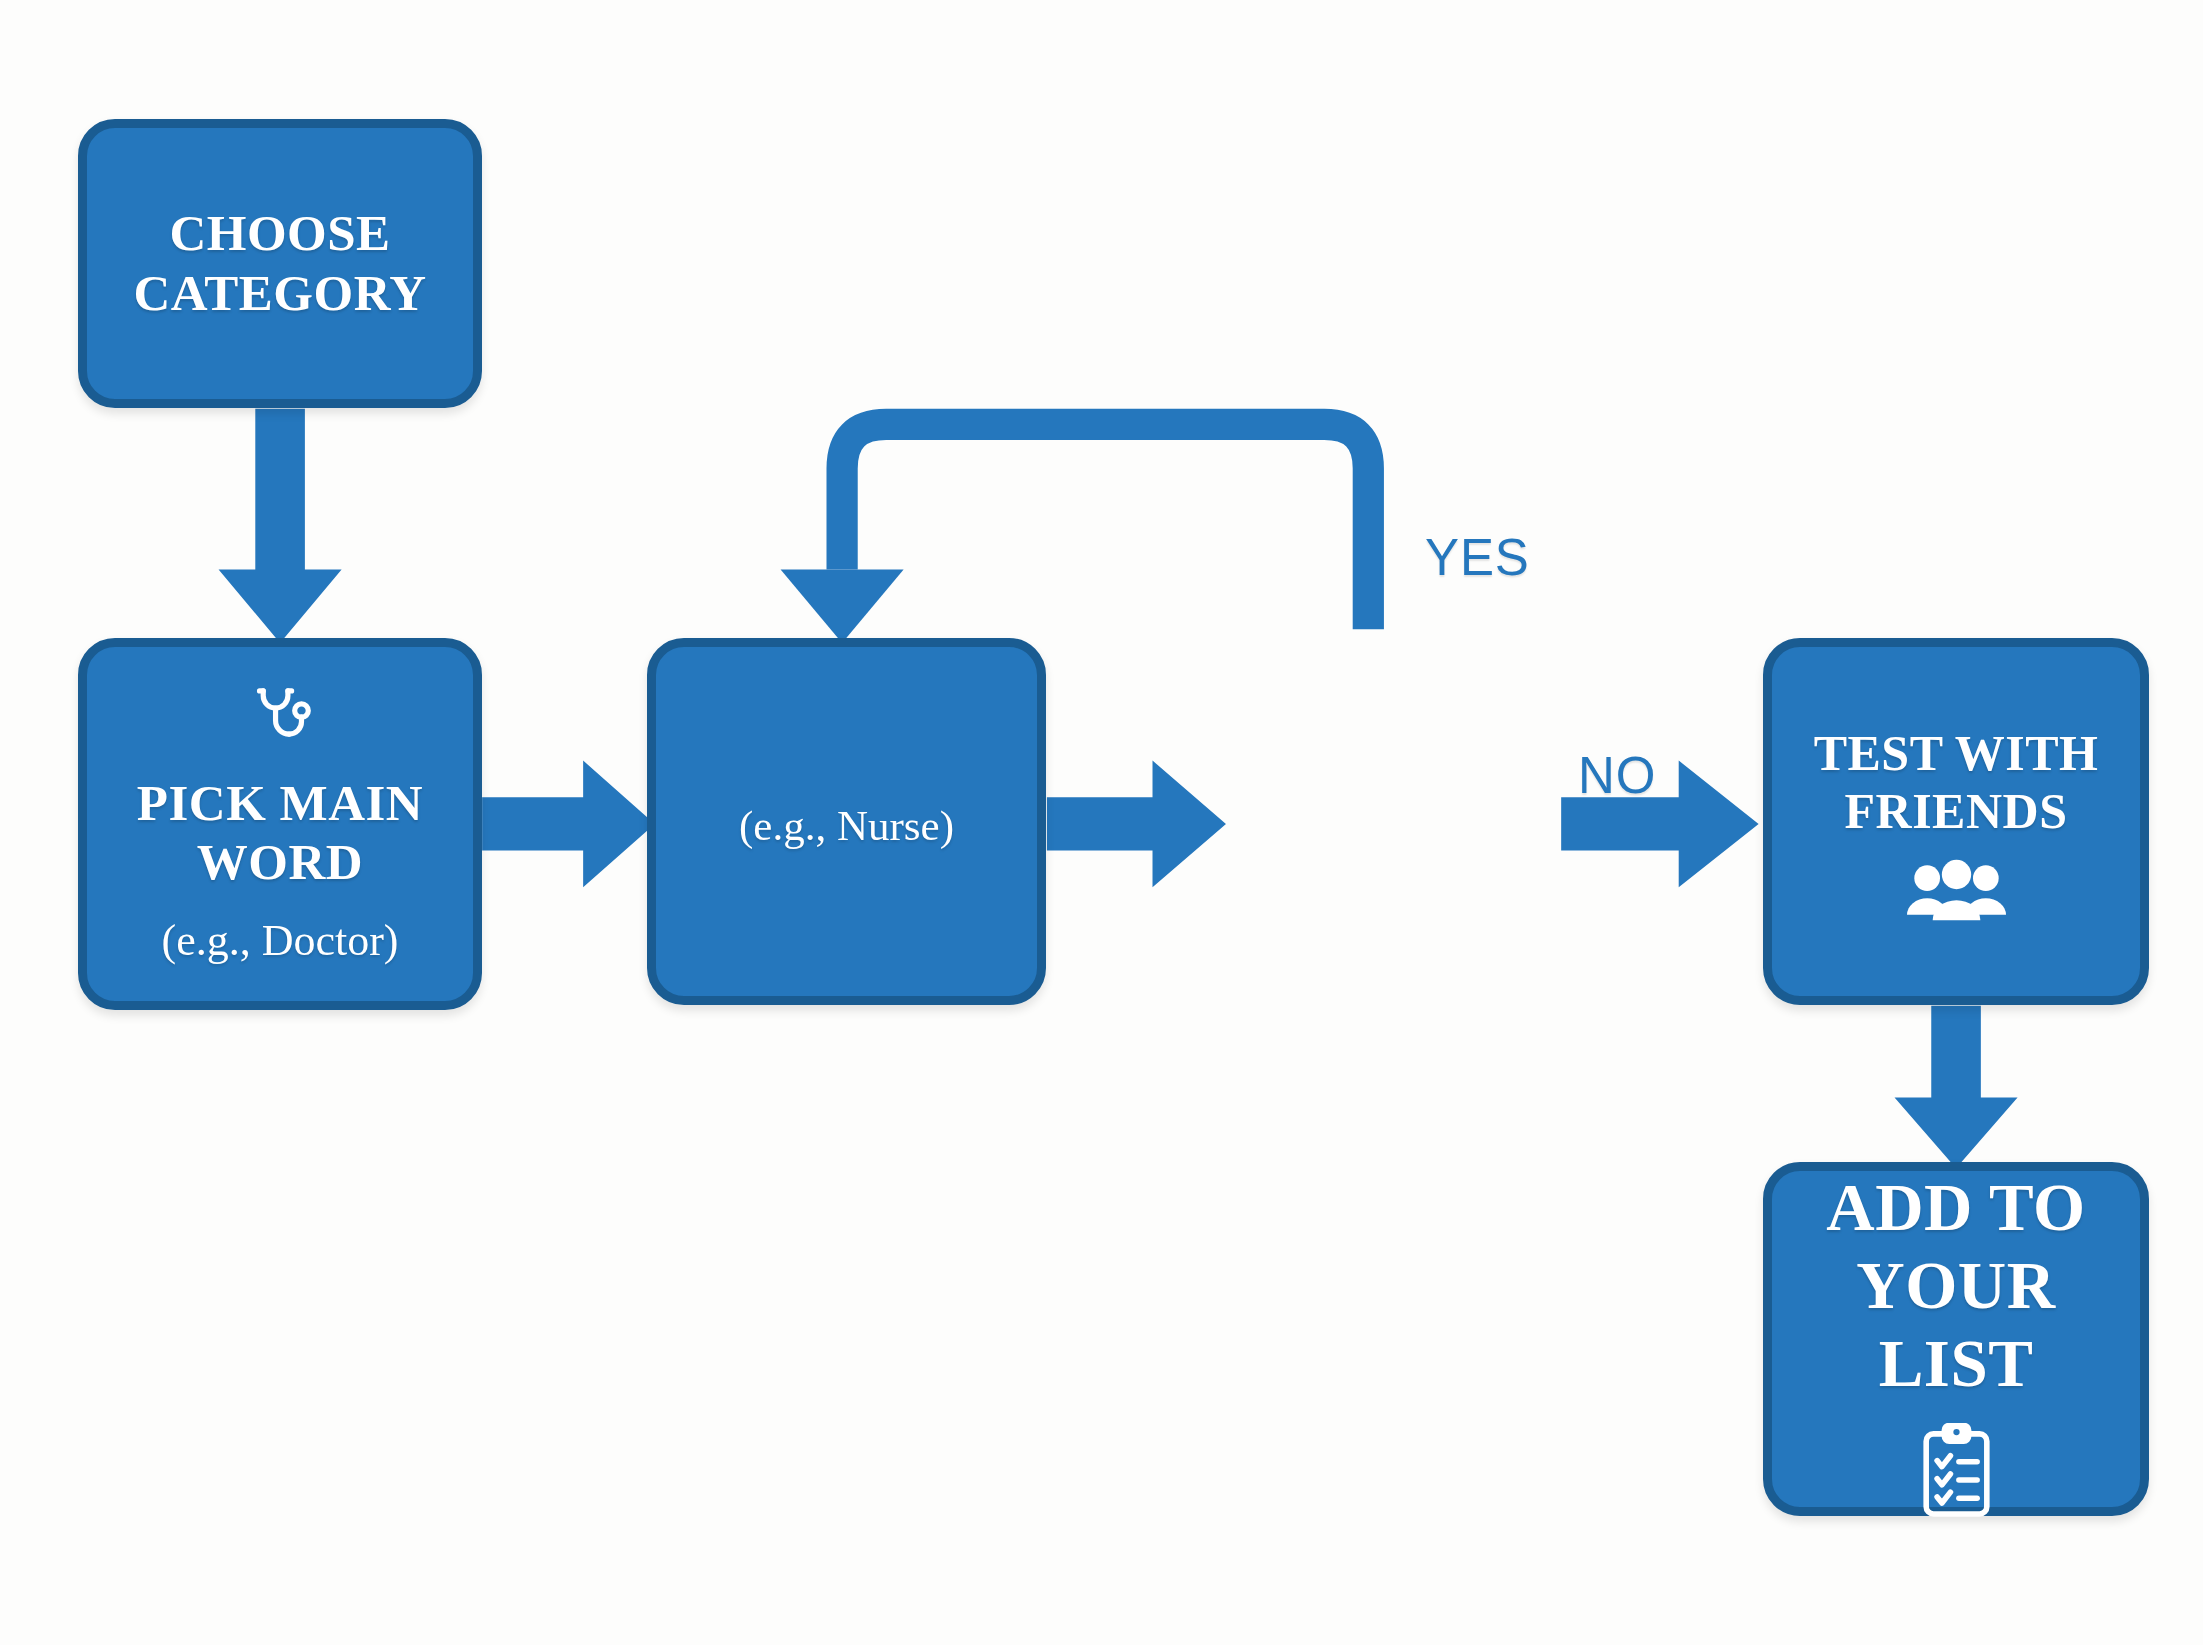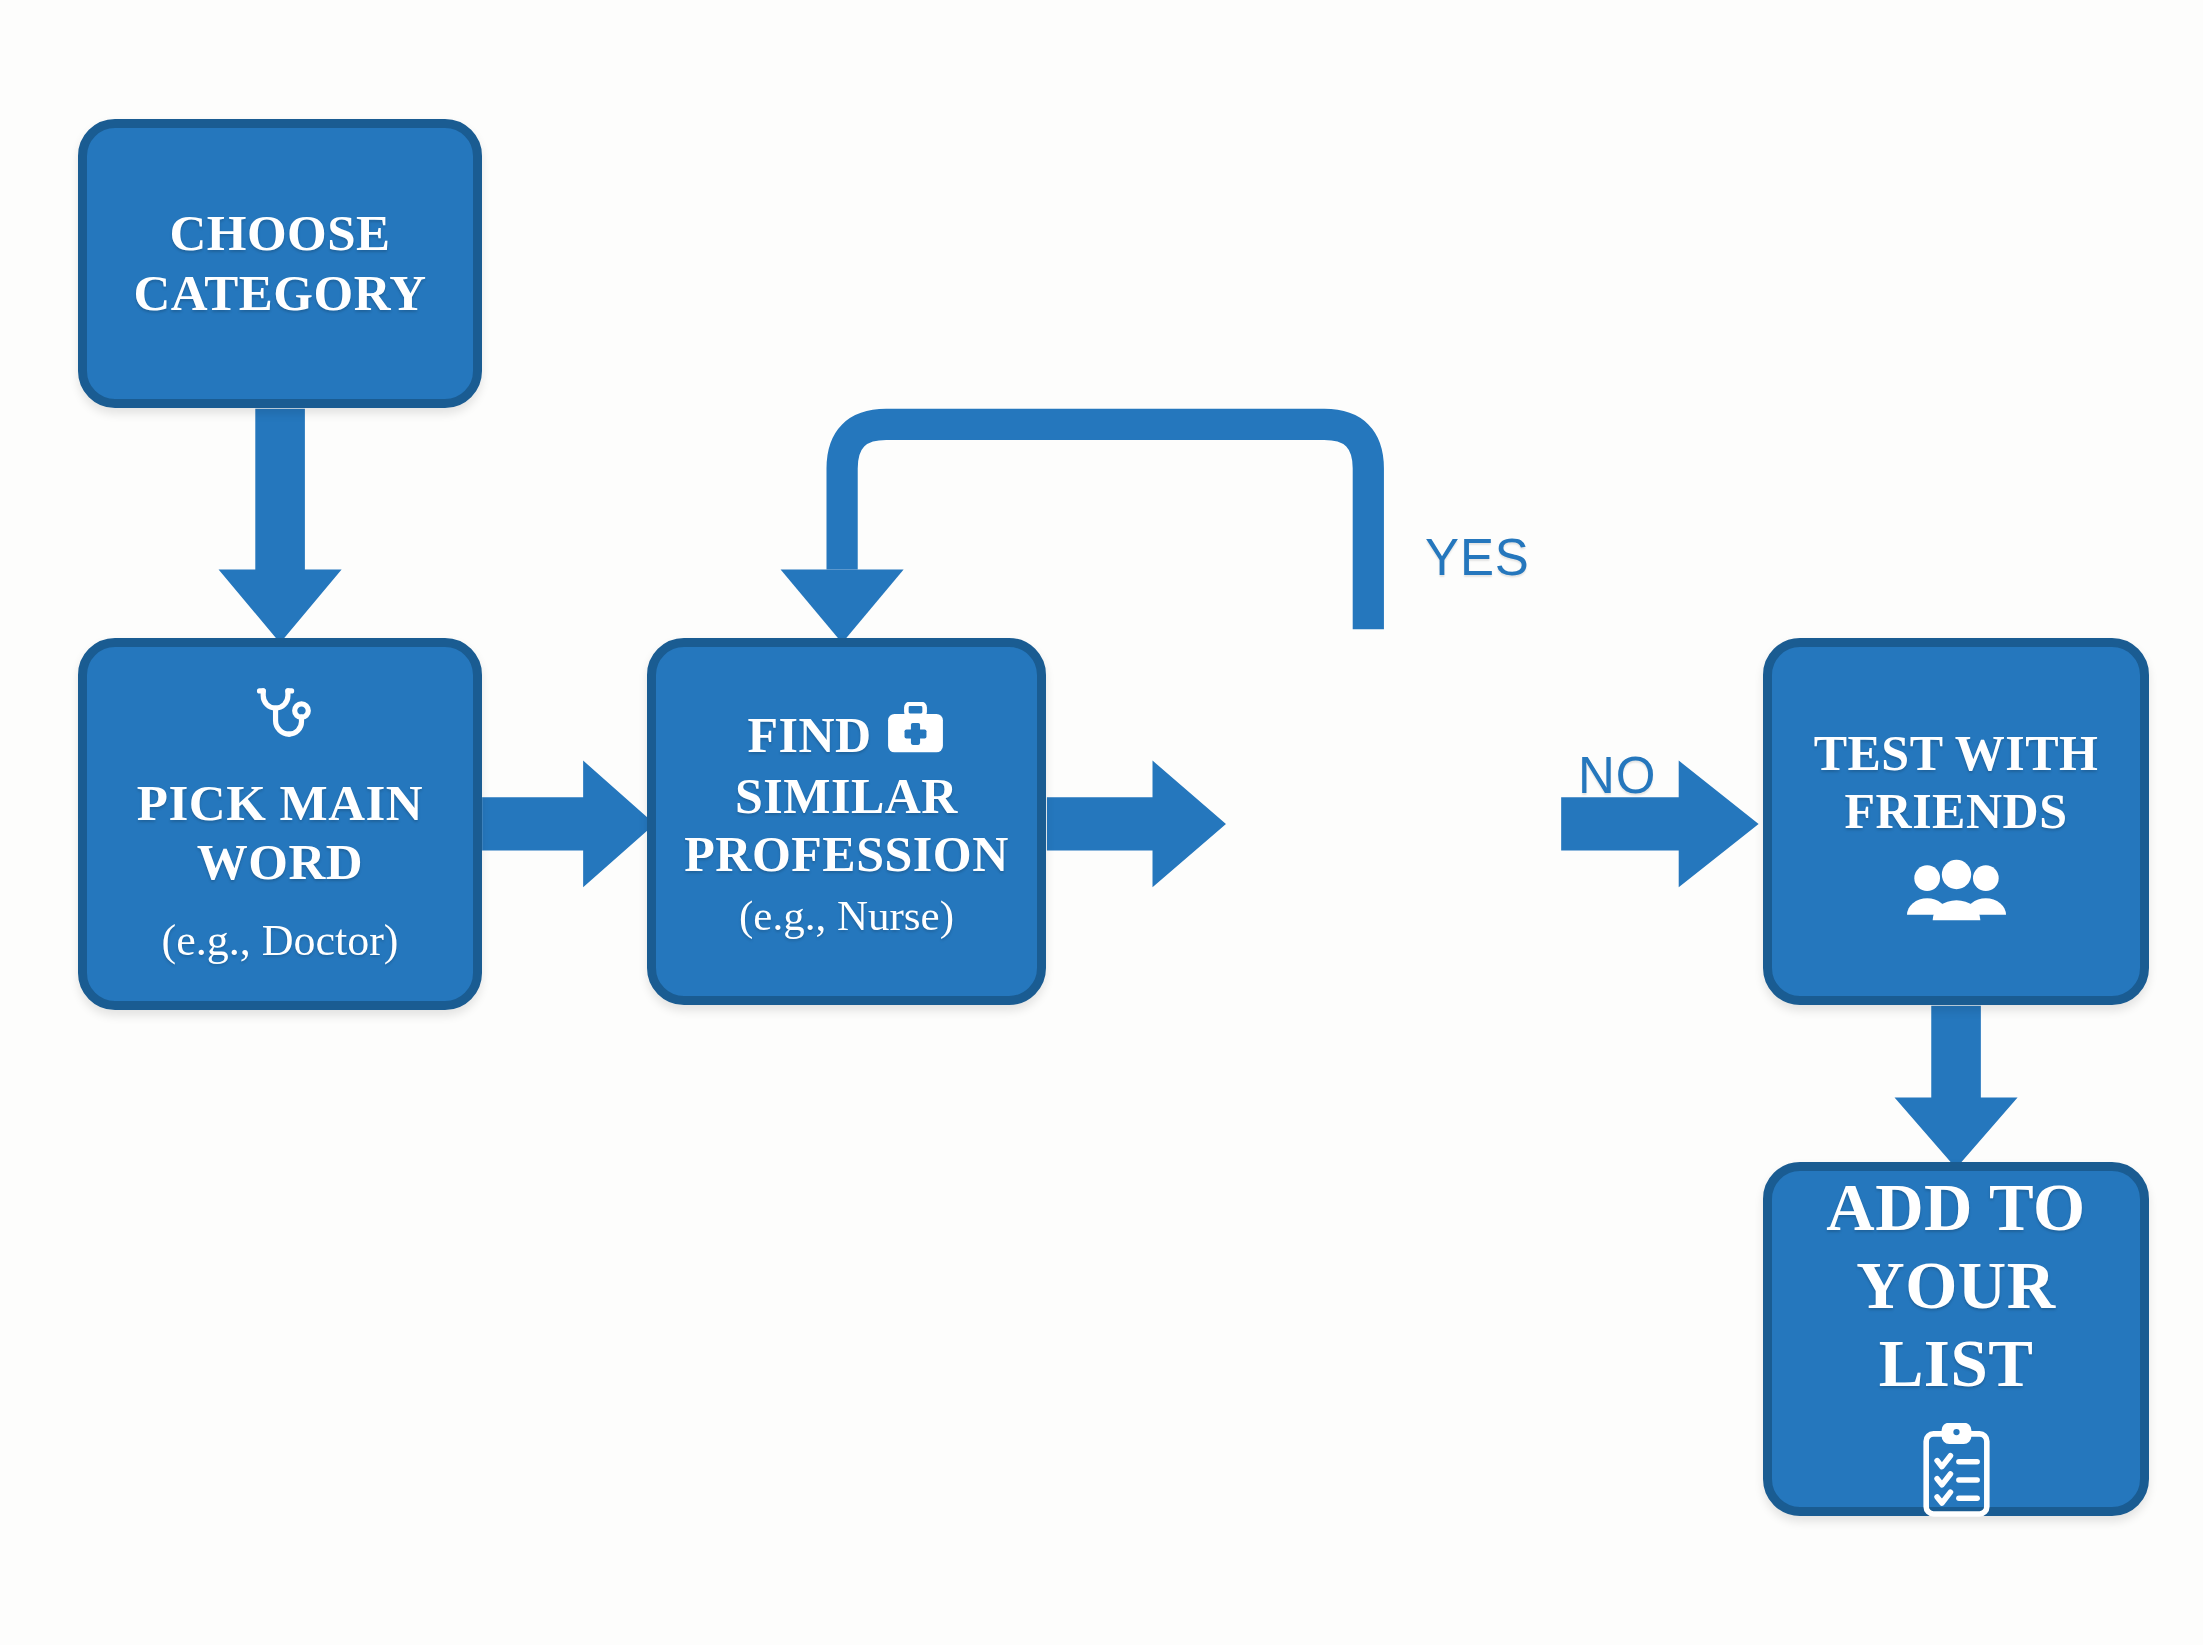--- a/index.html
+++ b/index.html
@@ -196,35 +196,20 @@
       </svg>
     </span>
     <div class="title">
       <span class="title-line">PICK MAIN</span>
       <span class="title-line">WORD</span>
     </div>
     <div class="sub">(e.g., Doctor)</div>
   </div>
 
   <div class="node" id="node-find-similar">
-    <div class="title">
-      <span class="title-with-icon">
-        <span class="title-line">FIND</span>
-        <span class="node-icon">
-          <svg width="61" height="53" viewBox="0 0 66 58" fill="#ffffff">
-            <rect x="23" y="2" width="20" height="13" rx="4" ry="4" fill="none" stroke="#ffffff" stroke-width="5"></rect>
-            <rect x="3" y="13" width="60" height="42" rx="7" ry="7"></rect>
-            <rect x="28" y="23" width="10" height="24" rx="2" fill="#2577bd"></rect>
-            <rect x="21" y="30" width="24" height="10" rx="2" fill="#2577bd"></rect>
-          </svg>
-        </span>
-      </span>
-      <span class="title-line">SIMILAR</span>
-      <span class="title-line">PROFESSION</span>
-    </div>
     <div class="sub">(e.g., Nurse)</div>
   </div>
 
 
   <div class="node" id="node-test-with-friends">
     <div class="title">
       <span class="title-line">TEST WITH</span>
       <span class="title-line">FRIENDS</span>
     </div>
     <span class="node-icon icon-people">

